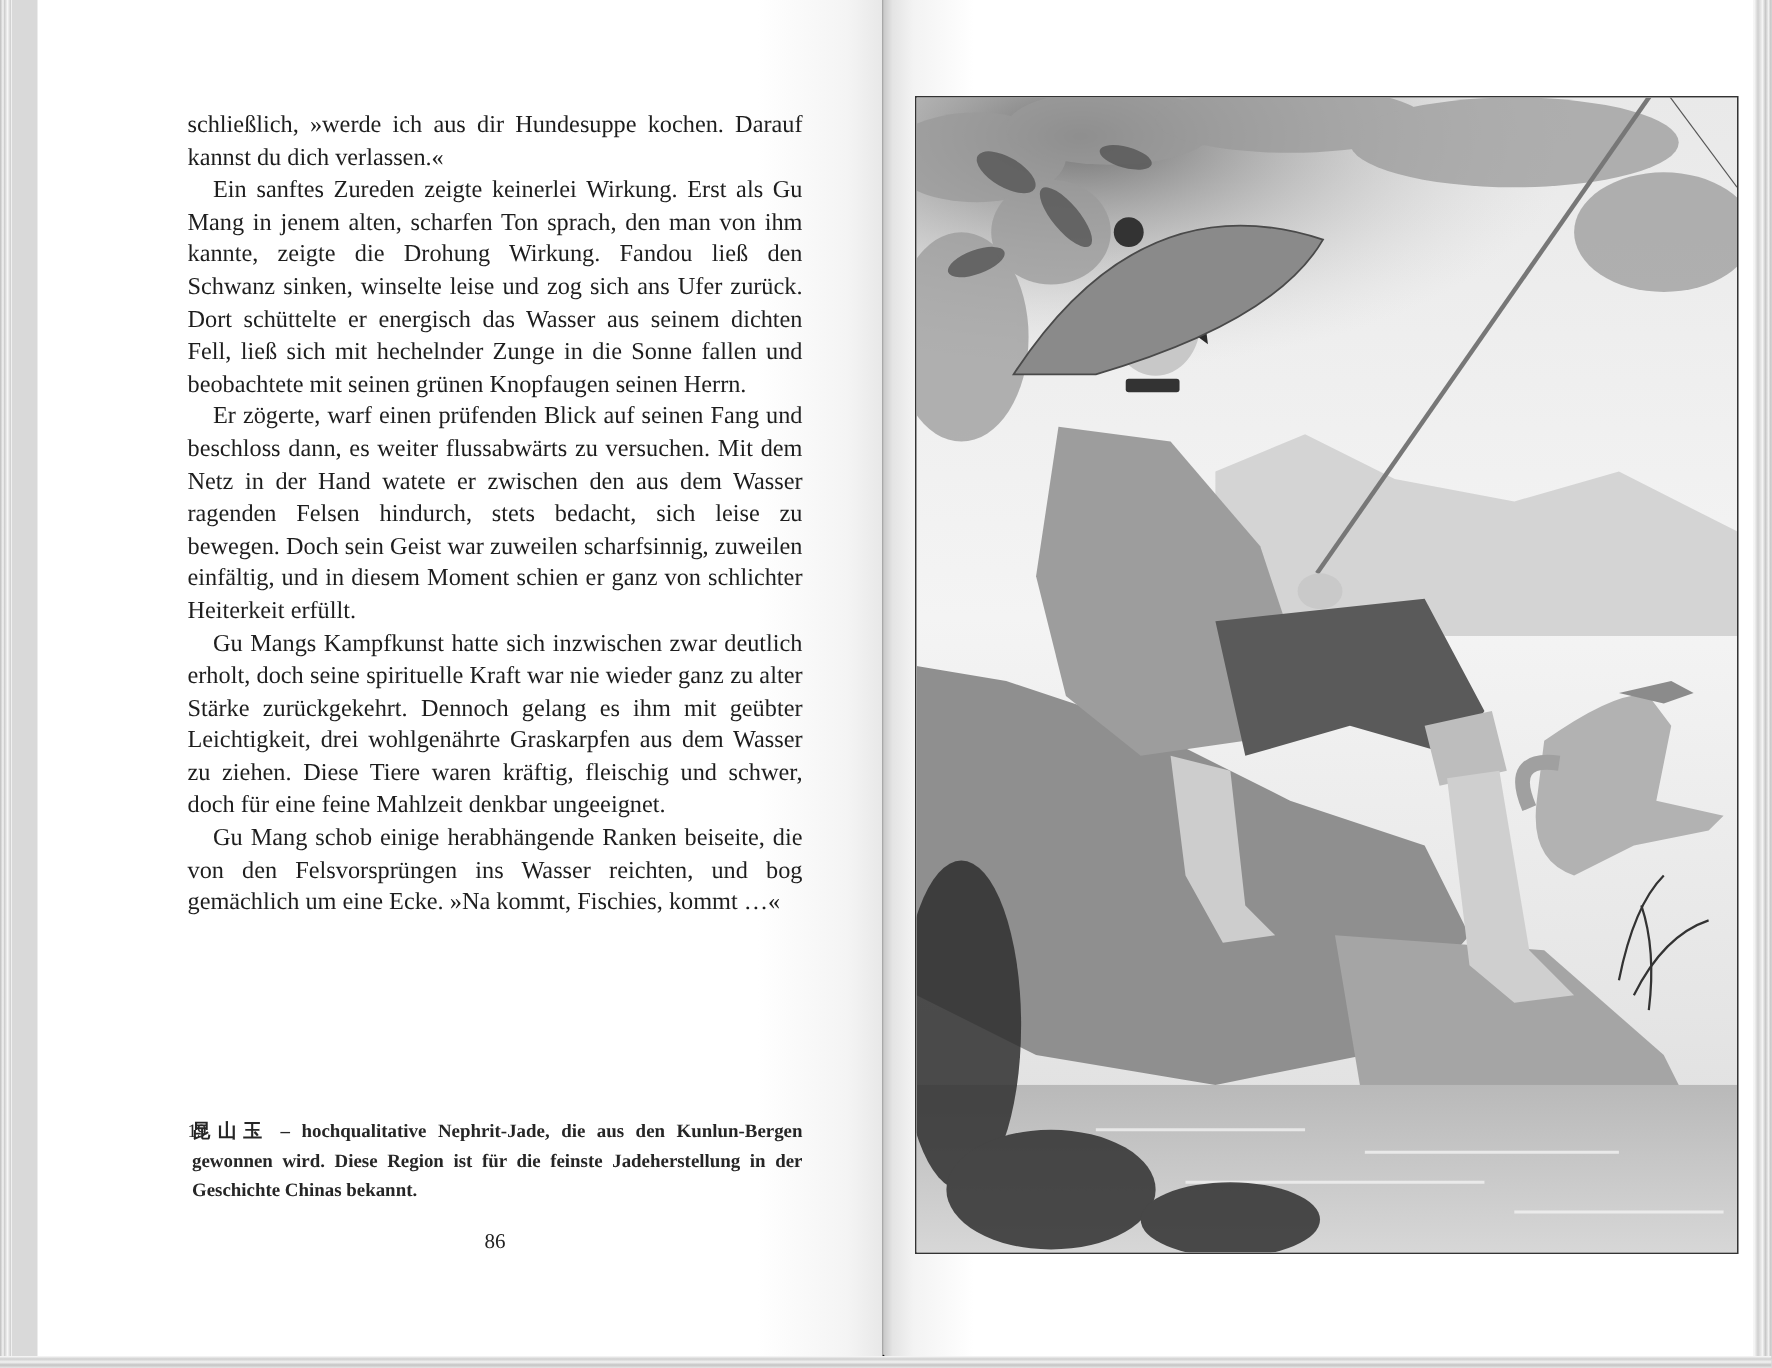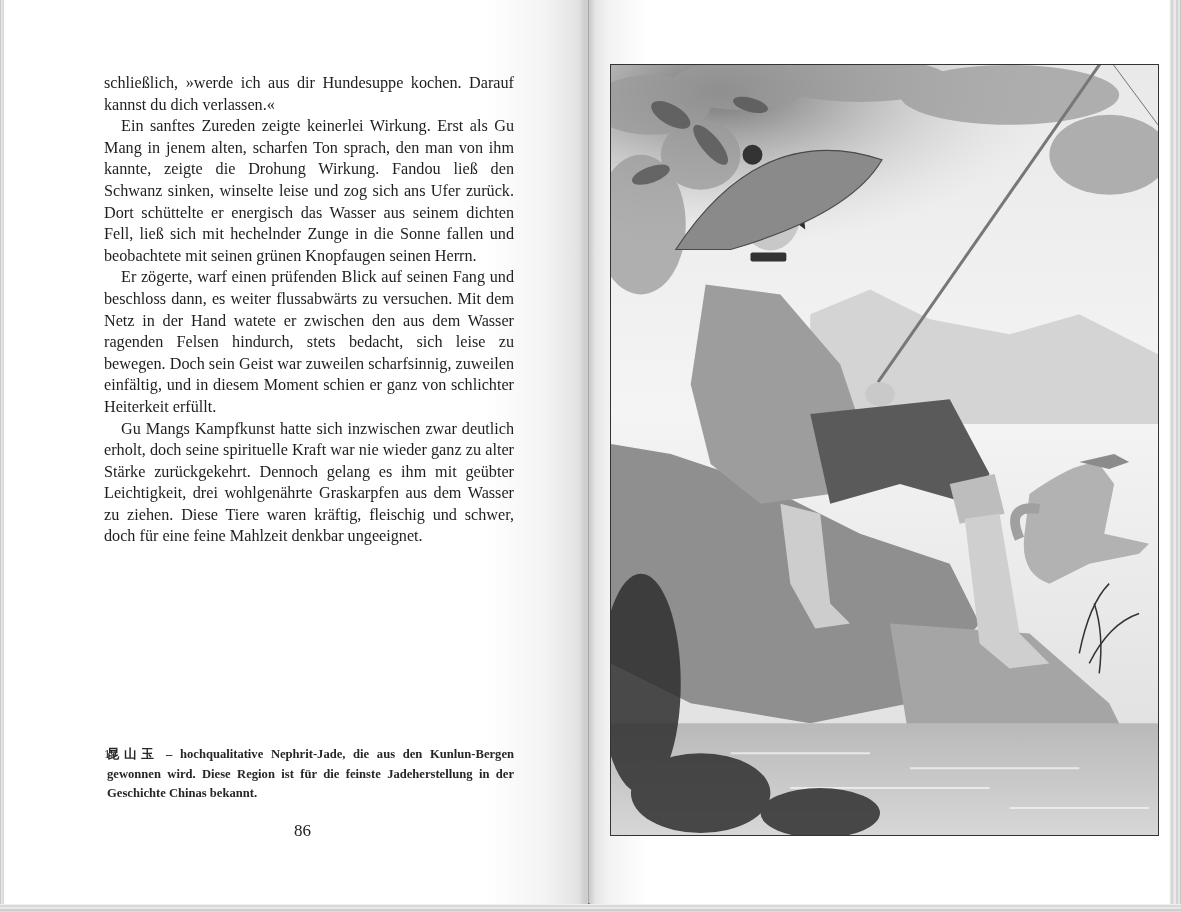--- a/index.html
+++ b/index.html
@@ -22,21 +22,21 @@
     background: linear-gradient(to left, #b9b9b9 0, #f0f0f0 2px, #c8c8c8 4px, #f4f4f4 6px, #cfcfcf 9px, #fff 12px);
   }
   .edge-bottom {
     position: absolute; left: 0; bottom: 0; width: 1181px; height: 8px;
     background: linear-gradient(to bottom, #fafafa 0, #cfcfcf 2px, #f2f2f2 4px, #c4c4c4 6px, #e6e6e6 8px);
   }
   .page {
     position: absolute; top: 0; height: 904px; background: #fff;
   }
   .page-left {
-    left: 4px; width: 580px;
+    left: 25px; width: 580px;
     background: linear-gradient(to right, #fff 0, #fff 480px, #f4f4f4 540px, #e2e2e2 575px, #cfcfcf 580px);
     padding-left: 32px;
   }
   .page-right {
     left: 589px; width: 580px;
     background: linear-gradient(to right, #c9c9c9 0, #e4e4e4 6px, #f3f3f3 20px, #fff 60px, #fff 100%);
   }
   .gutter-line {
     position: absolute; left: 588px; top: 0; width: 1px; height: 904px; background: #a8a8a8;
   }
@@ -55,22 +55,22 @@
   .textblock p.first { text-indent: 0; }
   .textblock sup { font-size: 9px; line-height: 0; vertical-align: 6px; }
 
   .footnote {
     position: absolute; left: 100px; top: 745px; width: 410px;
     font-size: 12.6px; line-height: 19.5px; color: #262626;
   }
   .footnote .fn-num { position: absolute; left: 0; top: 0; }
   .footnote .fn-body { margin-left: 3px; text-align: justify; font-weight: bold; }
   .page-number {
-    position: absolute; left: 290px; top: 821px; width: 30px; text-align: left;
-    font-size: 17px; color: #222;
+    position: absolute; left: 290px; top: 821px; width: 30px; text-align: center;
+    font-size: 14px; color: #222;
   }
 
   
   .illustration {
     position: absolute; left: 610px; top: 64px; width: 549px; height: 772px;
     border: 1.5px solid #333; box-sizing: border-box; overflow: hidden;
     background: #ececec;
   }
   .illustration svg { position: absolute; left: 0; top: 0; width: 100%; height: 100%; }
 </style>
@@ -79,20 +79,21 @@
 
 <div class="spread">
   <div class="edge-left"></div>
 
   <div class="page page-left">
     <div class="textblock">
       <p class="first">schließlich, »werde ich aus dir Hundesuppe kochen. Darauf kannst du dich verlassen.«</p>
       <p>Ein sanftes Zureden zeigte keinerlei Wirkung. Erst als Gu Mang in jenem alten, scharfen Ton sprach, den man von ihm kannte, zeigte die Drohung Wirkung. Fandou ließ den Schwanz sinken, winselte leise und zog sich ans Ufer zurück. Dort schüttelte er energisch das Wasser aus seinem dichten Fell, ließ sich mit hechelnder Zunge in die Sonne fallen und beobachtete mit seinen grünen Knopfaugen seinen Herrn.</p>
       <p>Er zögerte, warf einen prüfenden Blick auf seinen Fang und beschloss dann, es weiter flussabwärts zu versuchen. Mit dem Netz in der Hand watete er zwischen den aus dem Wasser ragenden Felsen hindurch, stets bedacht, sich leise zu bewegen. Doch sein Geist war zuweilen scharfsinnig, zuweilen einfältig, und in diesem Moment schien er ganz von schlichter Heiterkeit erfüllt.</p>
       <p>Gu Mangs Kampfkunst hatte sich inzwischen zwar deutlich erholt, doch seine spirituelle Kraft war nie wieder ganz zu alter Stärke zurückgekehrt. Dennoch gelang es ihm mit geübter Leichtigkeit, drei wohlgenährte Graskarpfen aus dem Wasser zu ziehen. Diese Tiere waren kräftig, fleischig und schwer, doch für eine feine Mahlzeit denkbar ungeeignet.</p>
+      <p>Gu Mang schob einige herabhängende Ranken beiseite, die von den Felsvorsprüngen ins Wasser reichten, und bog gemächlich um eine Ecke. »Na kommt, Fischies, kommt …«</p>
     </div>
 
     <div class="footnote">
       <span class="fn-num">19</span>
       <div class="fn-body">昆山玉 – hochqualitative Nephrit-Jade, die aus den Kunlun-Bergen gewonnen wird. Diese Region ist für die feinste Jadeherstellung in der Geschichte Chinas bekannt.</div>
     </div>
 
     <div class="page-number">86</div>
   </div>
 

